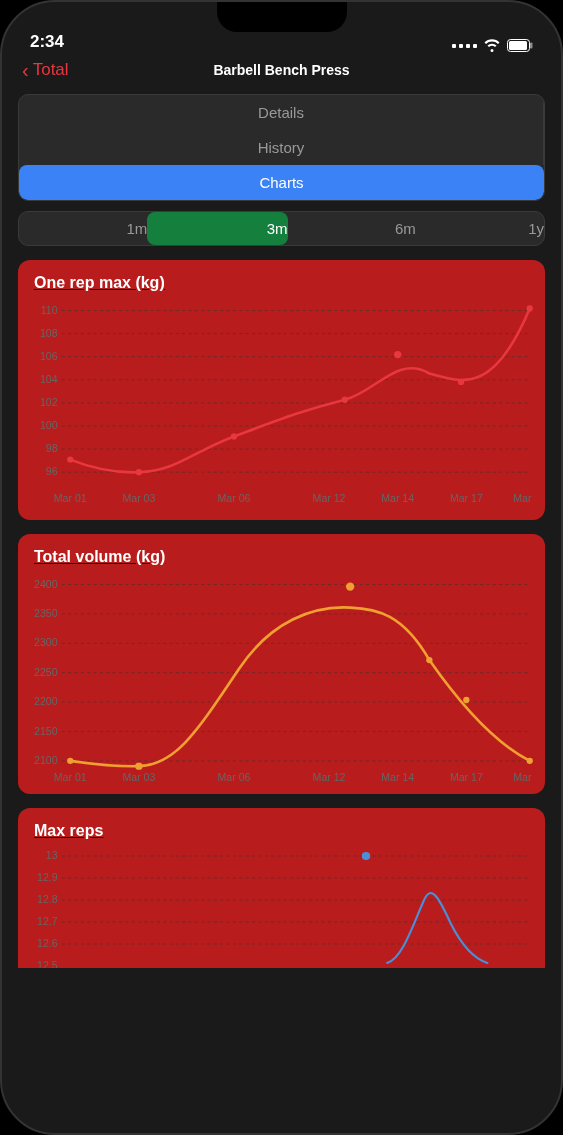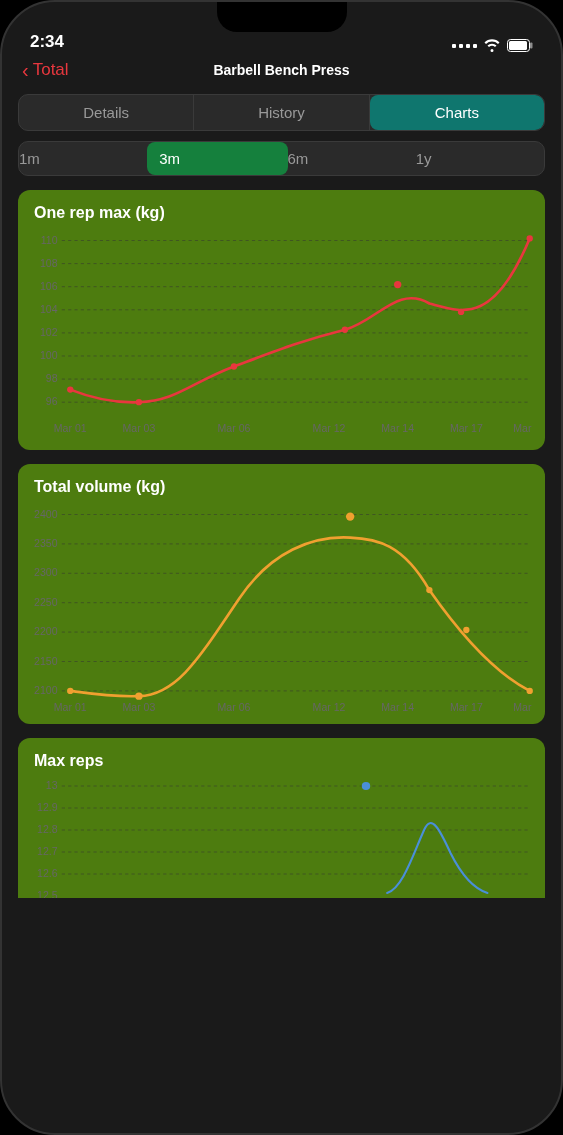--- a/index.html
+++ b/index.html
@@ -96,72 +96,74 @@
       font-weight: 600;
     }
 
     .tab-bar {
       display: flex;
       margin: 6px 16px 10px;
       background: #2a2a2a;
       border-radius: 10px;
       overflow: hidden;
       border: 1px solid #3a3a3a;
+      flex-direction: column;
     }
 
     .tab-item {
       flex: 1;
       text-align: center;
       padding: 9px 0;
       color: #999;
       font-size: 15px;
       cursor: pointer;
       border-right: 1px solid #3a3a3a;
     }
 
     .tab-item:last-child {
       border-right: none;
     }
 
     .tab-item.active {
-      background: #0f766e;
+      background: #3b82f6;
       color: #fff;
       border-radius: 8px;
     }
 
     .time-filter {
       display: flex;
       margin: 0 16px 14px;
       background: #2a2a2a;
       border-radius: 10px;
       overflow: hidden;
       border: 1px solid #3a3a3a;
     }
 
     .time-item {
       flex: 1;
-      text-align: left;
+      text-align: right;
       padding: 8px 0;
       color: #999;
       font-size: 15px;
       cursor: pointer;
     }
 
     .time-item.active {
       background: #15803d;
       color: #fff;
       border-radius: 8px;
       padding-left: 12px;
     }
 
     .chart-section {
       margin: 0 16px 14px;
-      background: #4d7c0f;
+      background: #b91c1c;
       border-radius: 12px;
       padding: 14px 10px 10px;
+      text-decoration: underline;
     }
 
     .chart-title {
       color: #fff;
       font-size: 16px;
       font-weight: 600;
       margin-bottom: 8px;
       padding-left: 6px;
     }
 

